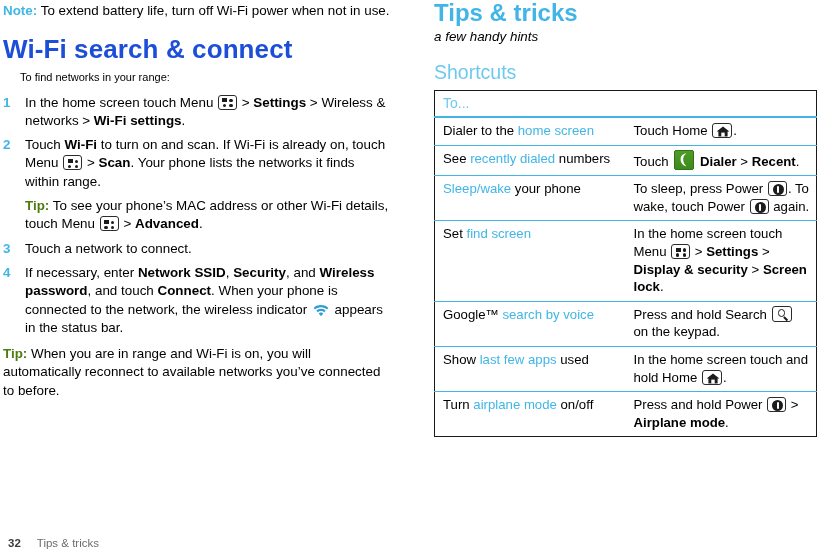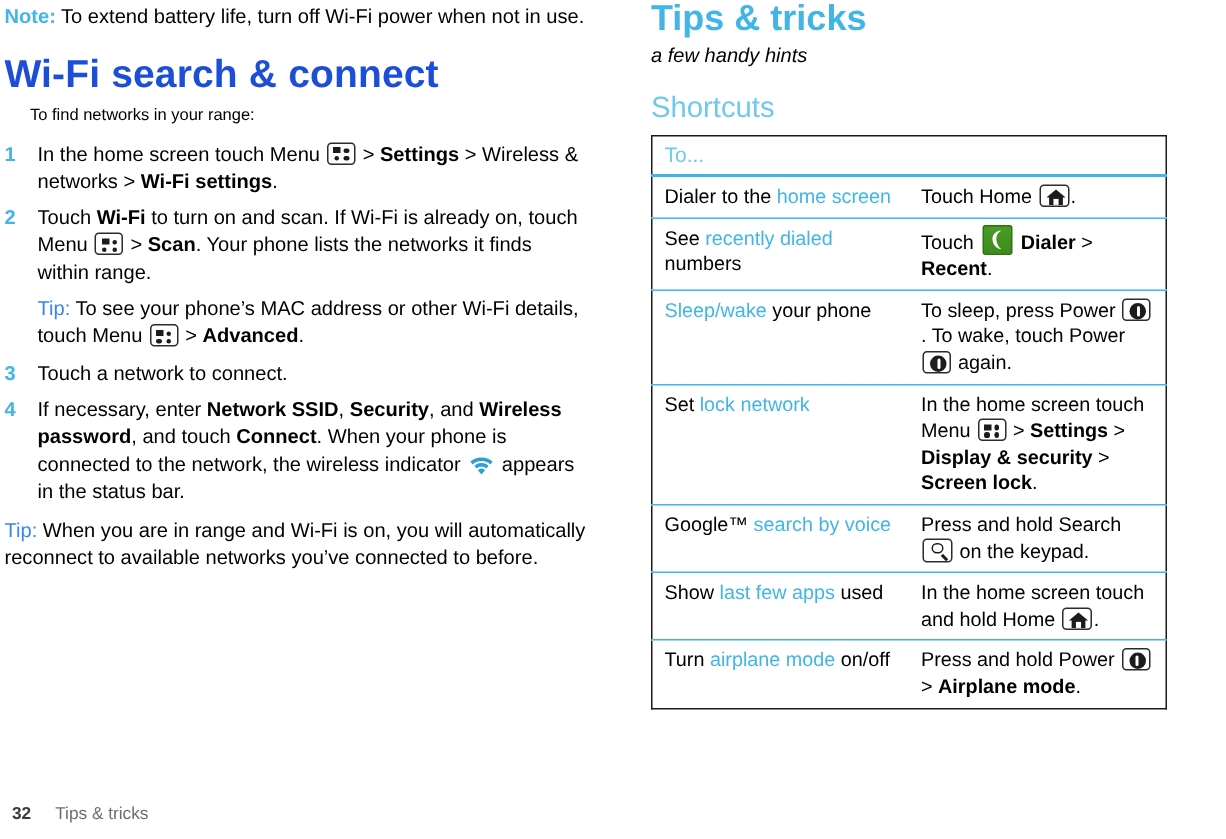--- a/index.html
+++ b/index.html
@@ -39,22 +39,22 @@
   .note-block {
     margin-top: 2px;
     font-size: 13.4px;
     line-height: 18.3px;
   }
   .lbl-note {
     color: #41b6e6;
     font-weight: bold;
   }
   .lbl-tip {
-    color: #3b82f6;
-    font-weight: normal;
+    color: #4d7c0f;
+    font-weight: bold;
     text-align: center;
   }
 
   h2.section {
     color: #1d4ed8;
     font-weight: bold;
     font-size: 26px;
     line-height: 22px;
     margin: 18px 0 8px 0;
     letter-spacing: 0.1px;
@@ -119,21 +119,21 @@
     color: #6fc9ef;
     font-weight: normal;
     font-size: 19.5px;
     line-height: 22px;
     margin: 0 0 7px 0;
   }
 
   
   table.shortcuts {
     border-collapse: collapse;
-    width: 344px;
+    width: 383px;
     table-layout: fixed;
     border-left: 1.5px solid #1a1a1a;
     border-right: 1.5px solid #1a1a1a;
     border-top: 1.5px solid #1a1a1a;
     border-bottom: 1.5px solid #1a1a1a;
     padding-left: 12px;
   }
   table.shortcuts th {
     text-align: left;
     font-weight: normal;
@@ -348,21 +348,21 @@
             <td class="c1"><span>See </span><span class="bluebold">recently dialed</span><span> numbers</span></td>
             <td class="c2"><span>Touch </span><span class="ico-dialer"><svg width="18" height="18" viewBox="0 0 18 18" style="position:absolute;left:0;top:0">
                   <path d="M11.6 2.6 C11.6 2.6 8.2 4.1 8.2 8.4 C8.2 12.7 11.6 15.2 11.6 15.2 C9.2 15.2 5.6 12.6 5.6 8.4 C5.6 4.2 9.2 2.6 11.6 2.6 Z" fill="#ffffff"></path>
                 </svg></span><span> </span><span class="b">Dialer</span><span> &gt; </span><span class="b">Recent</span><span>.</span></td>
           </tr>
           <tr>
             <td class="c1"><span class="bluebold">Sleep/wake</span><span> your phone</span></td>
             <td class="c2"><span>To sleep, press Power </span><span class="key key-power"><span class="pw"></span></span><span>. To wake, touch Power </span><span class="key key-power"><span class="pw"></span></span><span> again.</span></td>
           </tr>
           <tr>
-            <td class="c1"><span>Set </span><span class="bluebold">lock network</span></td>
+            <td class="c1"><span>Set </span><span class="bluebold">find screen</span></td>
             <td class="c2"><span>In the home screen touch Menu </span><span class="key key-menu"><span class="grid">
                   <i class="a"></i>
                   <i class="b"></i>
                   <i class="c"></i>
                   <i class="d"></i>
                 </span></span><span> &gt; </span><span class="b">Settings</span><span> &gt; </span><span class="b">Display &amp; security</span><span> &gt; </span><span class="b">Screen lock</span><span>.</span></td>
           </tr>
           <tr>
             <td class="c1"><span>Google™ </span><span class="bluebold">search by voice</span></td>
             <td class="c2"><span>Press and hold Search </span><span class="key key-search"><span class="mag"></span><span class="hdl"></span></span><span> on the keypad.</span></td>

